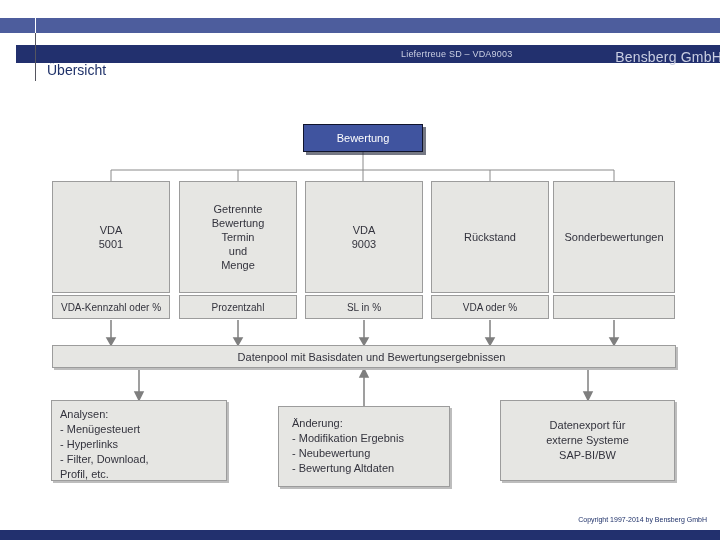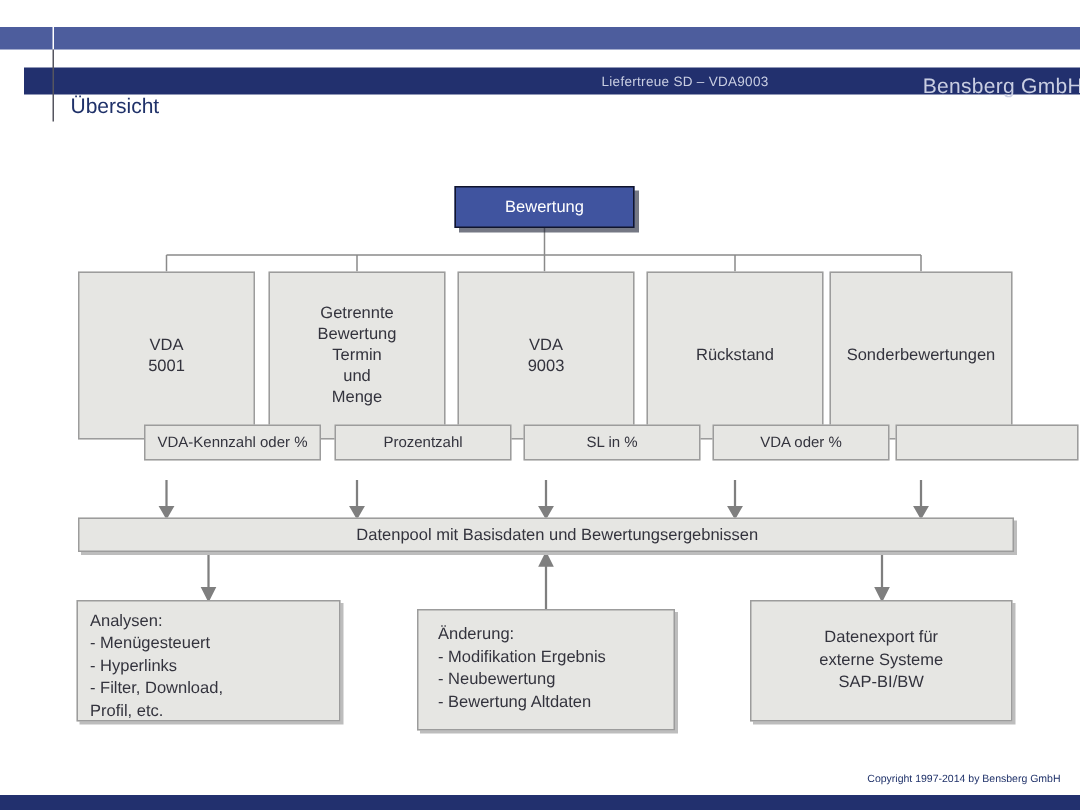--- a/index.html
+++ b/index.html
@@ -15,21 +15,21 @@
   .vline-dark{position:absolute;left:35px;top:33px;width:1px;height:48px;background:#55555f;}
   .page-title{position:absolute;left:47px;top:62px;margin:0;font-size:14px;font-weight:400;color:#1f3169;}
 
   
   .box{position:absolute;box-sizing:border-box;display:flex;align-items:center;justify-content:center;
        text-align:center;white-space:pre-line;}
   .root-box{left:303px;top:124px;width:120px;height:28px;background:#40549f;border:1px solid #10142c;
             color:#ffffff;font-size:11px;box-shadow:3px 3px 0 rgba(25,30,50,.6);}
   .gray{background:#e6e6e3;border:1px solid #9c9c9c;color:#33333d;}
   .big{top:181px;height:112px;font-size:11px;line-height:14px;}
-  .small{top:283px;height:24px;font-size:10px;margin-left:44px;}
+  .small{top:295px;height:24px;font-size:10px;}
   .c1{left:52px;width:118px}.c2{left:179px;width:118px}.c3{left:305px;width:118px}
   .c4{left:431px;width:118px}.c5{left:553px;width:122px}
   .pool{left:52px;top:345px;width:624px;height:23px;font-size:11px;box-shadow:2px 2px 0 #bdbdbd;padding-left:15px;}
   .bottom{height:81px;font-size:11px;line-height:15px;box-shadow:2px 2px 0 #bdbdbd;}
   .analysen{left:51px;top:400px;width:176px;justify-content:flex-start;align-items:flex-start;
             text-align:left;padding:6px 6px 0 8px;}
   .aenderung{left:278px;top:406px;width:172px;justify-content:flex-start;align-items:flex-start;
              text-align:left;padding:9px 14px 0 13px;}
   .datenexport{left:500px;top:400px;width:175px;}
 

